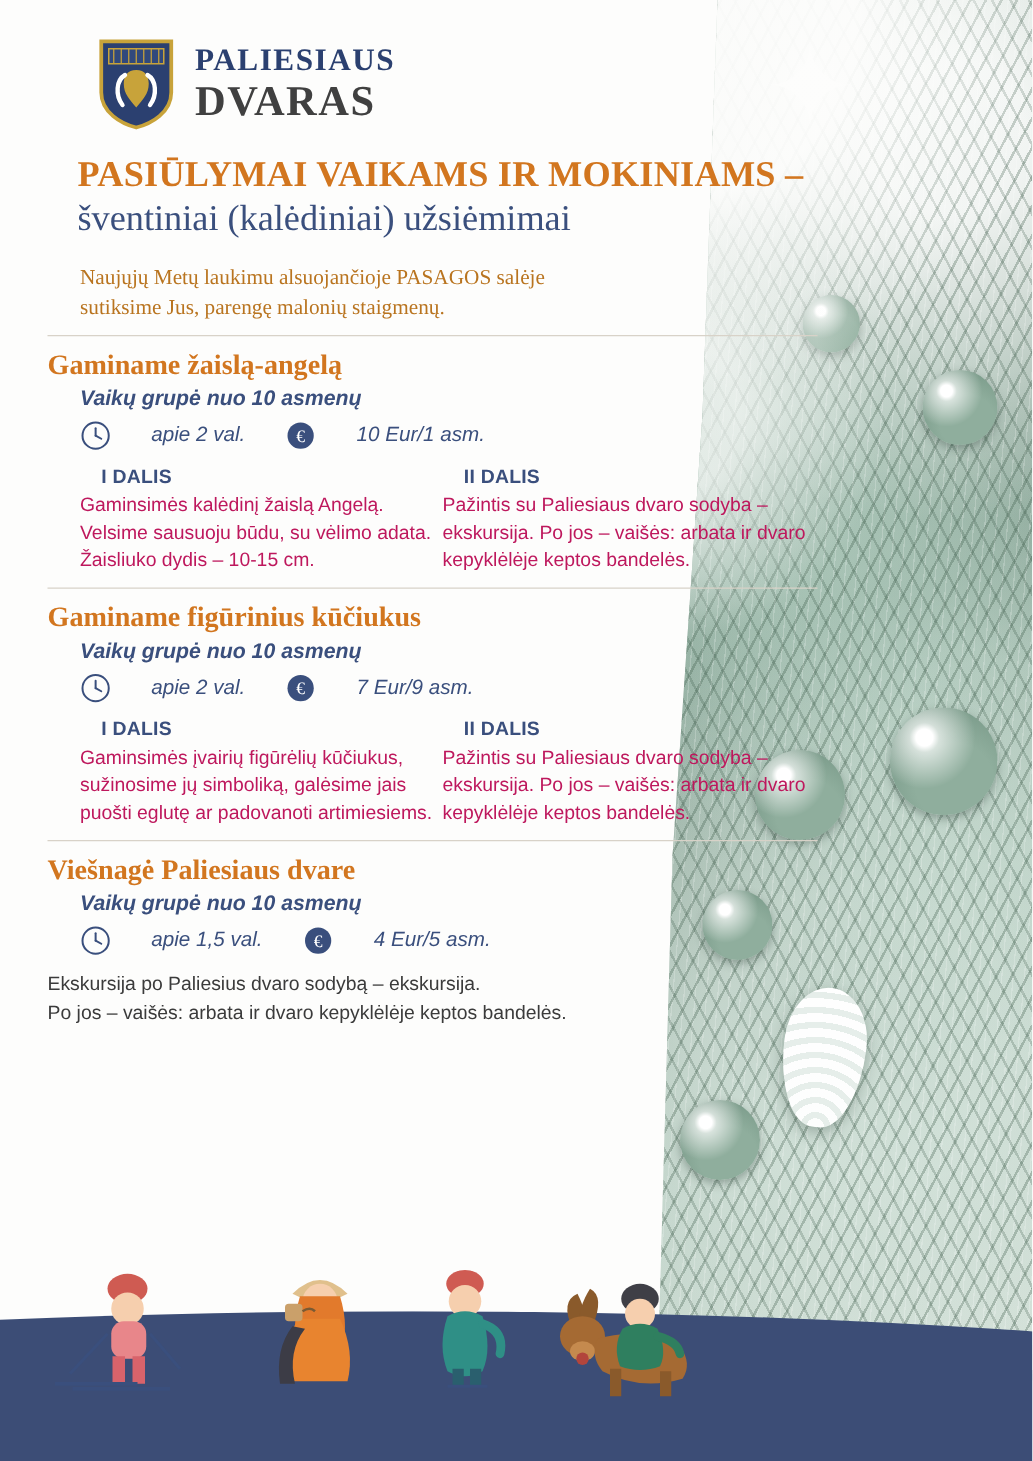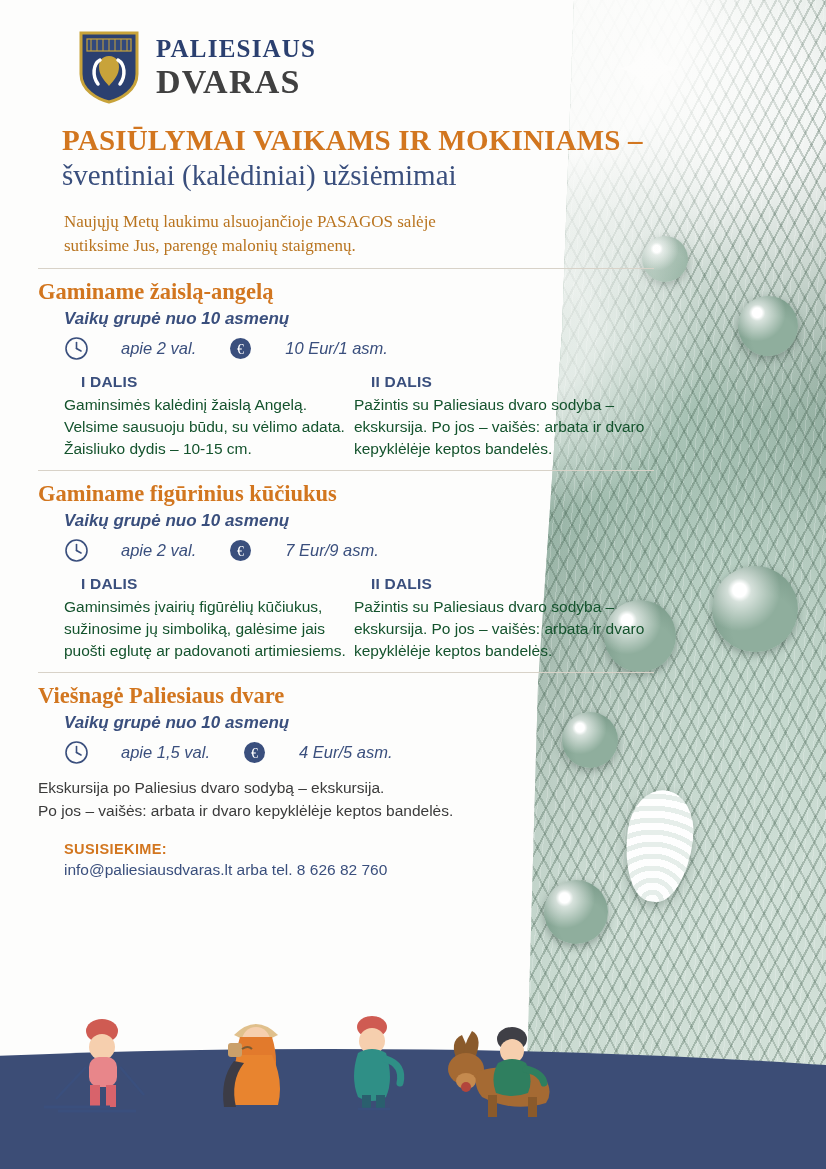--- a/index.html
+++ b/index.html
@@ -222,21 +222,21 @@
   .part.right { width: 300px; }
   .part-h {
     font-size: 15.5px;
     font-weight: 700;
     color: #3a4f7d;
     margin: 0 0 3px 17px;
     letter-spacing: .2px;
   }
   .part-b {
     font-size: 15.5px;
-    color: #14532d;
+    color: #be185d;
     line-height: 1.42;
   }
 
   .single-body {
     font-size: 15.5px;
     color: #3b3b3b;
     line-height: 1.48;
   }
 
   .contact {
@@ -421,24 +421,20 @@
           </span>
           <span class="meta-text">4 Eur/5 asm.</span>
         </div>
       </div>
       <div class="single-body">
         <span>Ekskursija po Paliesius dvaro sodybą – ekskursija.</span><br>
         <span>Po jos – vaišės: arbata ir dvaro kepyklėlėje keptos bandelės.</span>
       </div>
     </div>
 
-    <div class="contact">
-      <div class="contact-h">SUSISIEKIME:</div>
-      <div class="contact-b">info@paliesiausdvaras.lt arba tel. 8 626 82 760</div>
-    </div>
   </div>
 
   <div class="characters">
 
     <svg class="char" style="left:0px; top:0px;" width="120" height="110" viewBox="0 0 120 110">
       <ellipse cx="62" cy="24" rx="16" ry="12" fill="#cf5b52"></ellipse>
       <circle cx="62" cy="40" r="13" fill="#f6cfae"></circle>
       <rect x="49" y="50" width="28" height="30" rx="10" fill="#e8868a"></rect>
       <rect x="50" y="78" width="10" height="22" fill="#d8636b"></rect>
       <rect x="66" y="78" width="10" height="22" fill="#d8636b"></rect>

